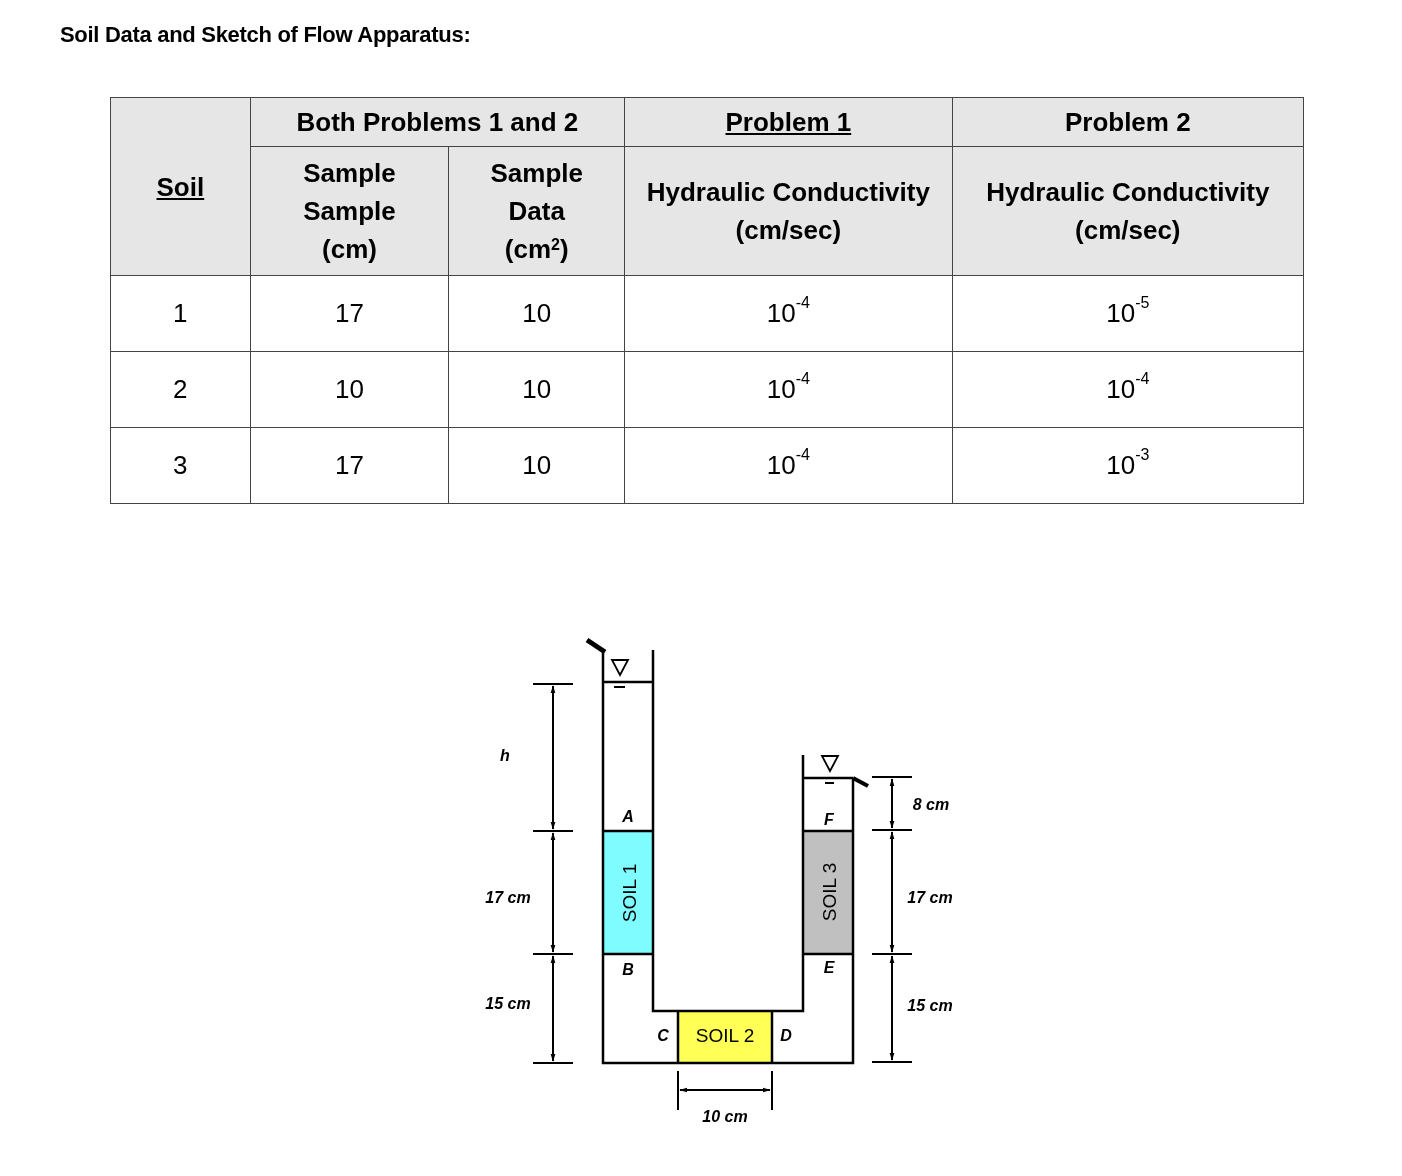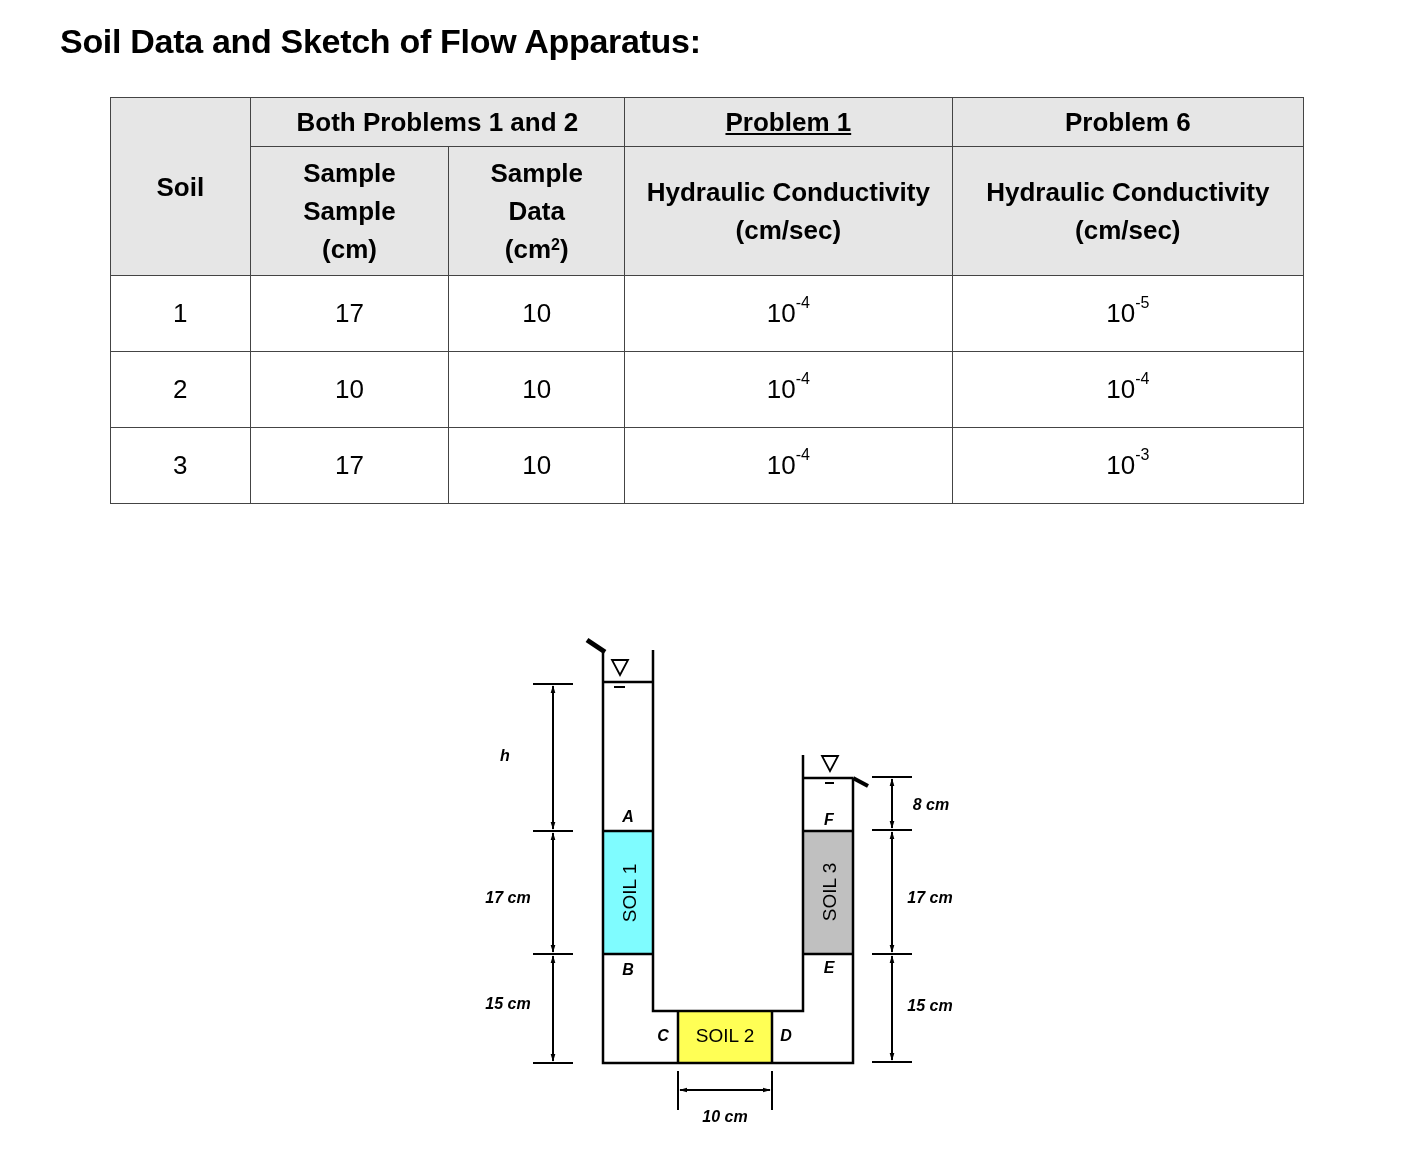--- a/index.html
+++ b/index.html
@@ -1,38 +1,38 @@
 <!DOCTYPE html>
 <html><head>
 <meta charset="utf-8">
 <style>
   html, body { margin: 0; padding: 0; background: #ffffff; }
   body { width: 1402px; height: 1176px; position: relative; font-family: "Liberation Sans", sans-serif; color: #000; }
-  .title { position: absolute; left: 60px; top: 22px; font-size: 34px; font-weight: bold; letter-spacing: -0.3px; font-family: "Liberation Sans", sans-serif; }
+  .title { position: absolute; left: 60px; top: 22px; font-size: 22px; font-weight: bold; letter-spacing: -0.3px; font-family: "Liberation Sans", sans-serif; }
   table.soil { position: absolute; left: 110px; top: 97px; width: 1194px; border-collapse: collapse; font-family: "Liberation Sans", sans-serif; }
   table.soil th, table.soil td { border: 1.5px solid #444; text-align: center; padding: 0; }
   table.soil th { background: #e6e6e6; font-weight: bold; font-size: 26px; line-height: 38px; }
   table.soil td { font-size: 26px; height: 75px; }
   table.soil sup { font-size: 16px; vertical-align: top; position: relative; top: -4px; }
-  .c0 { width: 139px; } .c1 { width: 198px; } .c2 { width: 175px; } .c3 { width: 327px; text-decoration: underline; } .c4 { width: 351px; }
+  .c0 { width: 139px; text-decoration: underline; } .c1 { width: 198px; } .c2 { width: 175px; } .c3 { width: 327px; text-decoration: underline; } .c4 { width: 351px; }
   svg.sketch { position: absolute; left: 0; top: 0; }
   svg text { font-family: "Liberation Sans", sans-serif; }
 </style>
 </head>
 <body>
 
 <div class="title">Soil Data and Sketch of Flow Apparatus:</div>
 
 <table class="soil">
   <tbody>
       <tr>
     <th class="c0" rowspan="2">Soil</th>
     <th colspan="2" style="height:48px">Both Problems 1 and 2</th>
     <th class="c3">Problem 1</th>
-    <th class="c4">Problem 6</th>
+    <th class="c4">Problem 2</th>
   </tr>
   <tr>
     <th class="c1" style="height:128px">
       <div>Sample</div>
       <div>Sample</div>
       <div>(cm)</div>
     </th>
     <th class="c2">
       <div>Sample</div>
       <div>Data</div>

